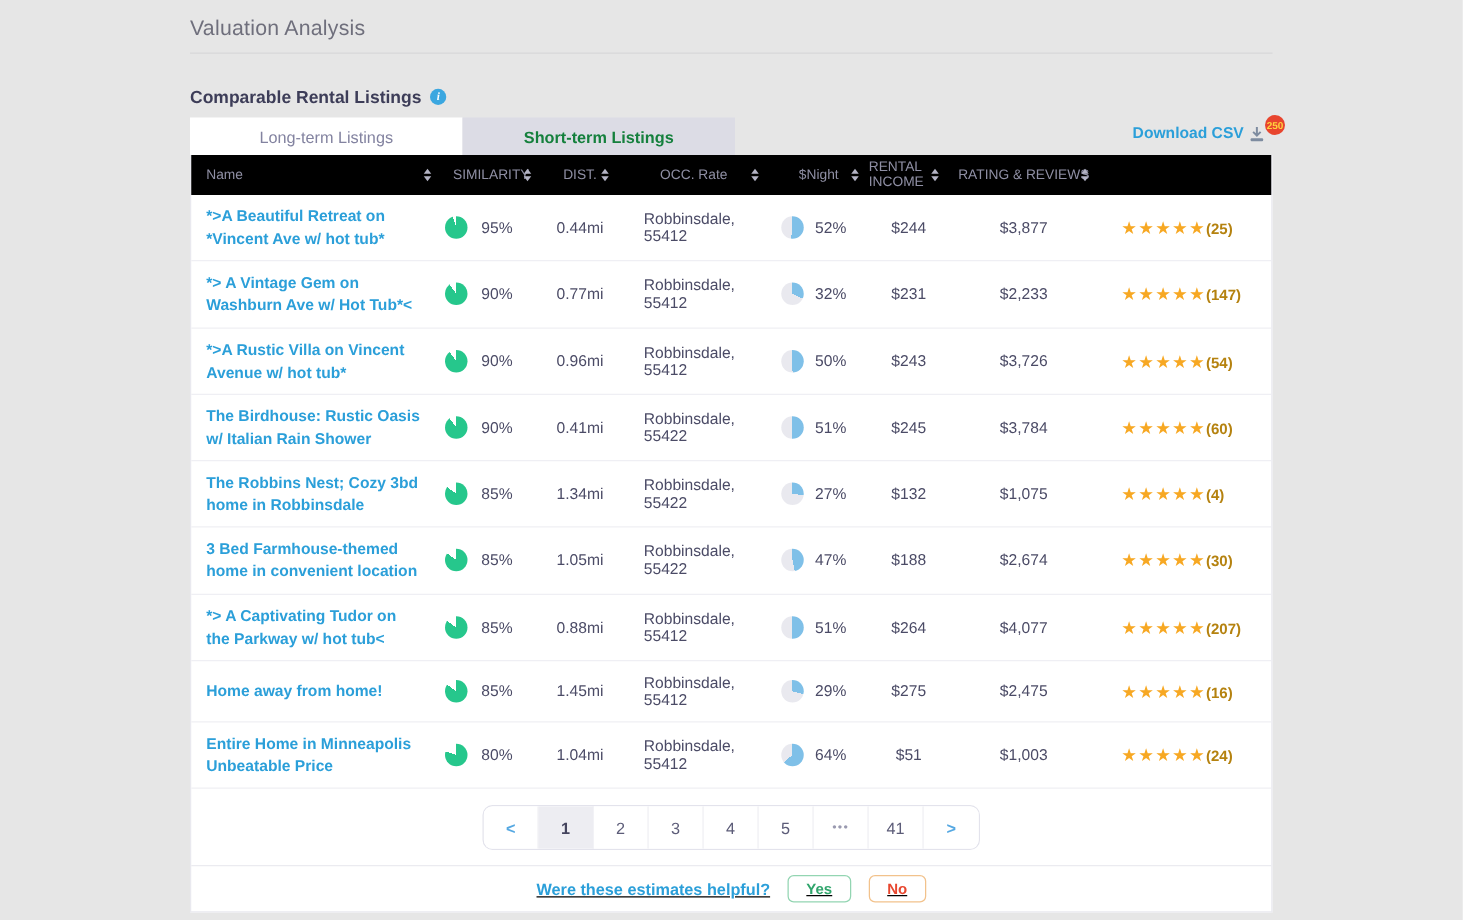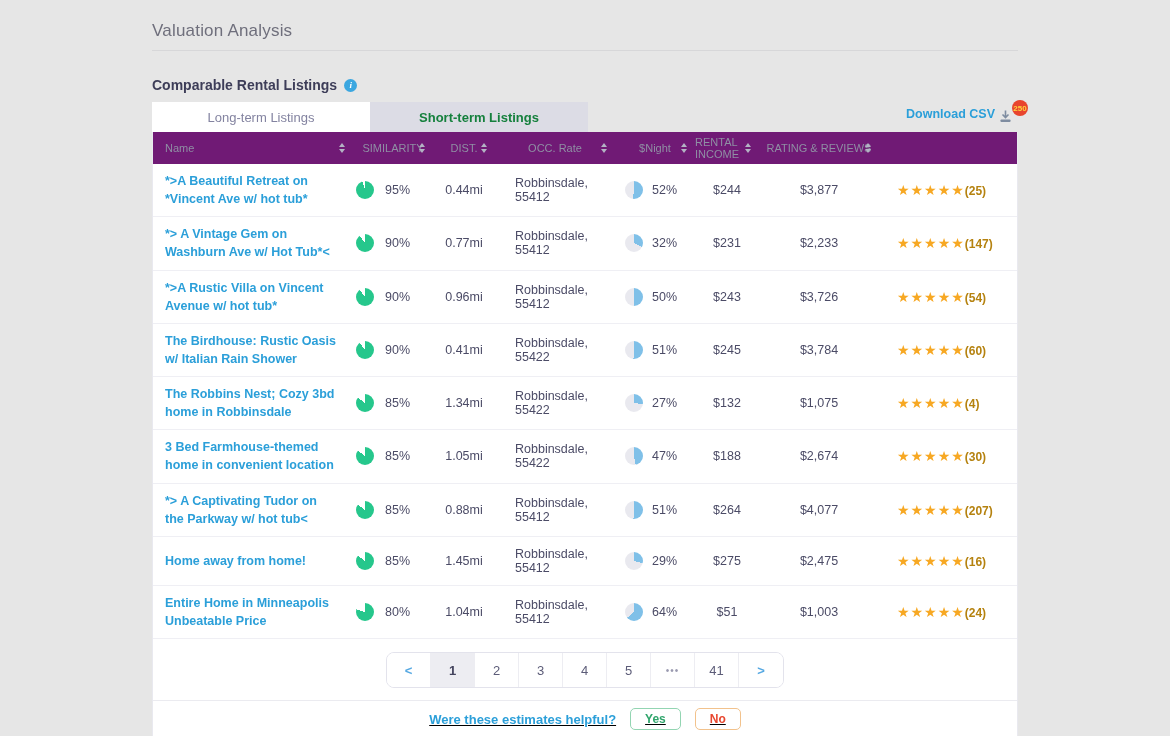--- a/index.html
+++ b/index.html
@@ -1,20 +1,20 @@
 <!DOCTYPE html>
 <html><head>
 <meta charset="utf-8">
 <style>
   * { margin:0; padding:0; box-sizing:border-box; }
   html,body { width:1170px; height:736px; background:#e6e6e6; font-family:"Liberation Sans", sans-serif; overflow:hidden; }
   .content { position:absolute; left:152px; top:0; width:866px; }
 
   
-  .page-title { padding-top:21px; font-size:17px; color:#6f6f7c; letter-spacing:.2px; }
+  .page-title { padding-top:13px; font-size:17px; color:#6f6f7c; letter-spacing:.2px; }
   .title-divider { margin-top:9px; border-bottom:1px solid #d7d7d9; }
 
   
   .section-head { margin-top:26px; display:flex; align-items:center; gap:7px; }
   .section-title { font-size:14px; font-weight:bold; color:#3d3d58; }
   .info-icon { width:13px; height:13px; border-radius:50%; background:#3ba7e0; color:#fff;
     font-size:9px; font-weight:bold; display:inline-flex; align-items:center; justify-content:center;
     font-family:"Liberation Serif", serif; font-style:italic; cursor:pointer; }
 
   
@@ -28,21 +28,21 @@
   .download-label { color:#2b9fd9; font-size:12.5px; font-weight:bold; }
   .dl-icon { margin-top:2px; }
   .dl-badge { position:absolute; right:-10px; top:-7px; min-width:16px; height:16px; border-radius:50%;
     background:#e8452e; color:#ffd43d; font-size:8px; font-weight:bold; display:flex; align-items:center;
     justify-content:center; padding:3px 1px; }
 
   
   .card { background:#fff; border:1px solid #e9e9ef; border-top:none; }
   .grid-row { display:grid; grid-template-columns:200px 80px 62px 120px 80px 64px 120px 1fr; align-items:center; }
 
-  .thead { background:#701a75; height:32px; }
+  .thead { background:#000000; height:32px; }
   .th { position:relative; height:32px; display:flex; align-items:center; justify-content:center;
     font-size:11px; color:#8f8fa4; cursor:pointer; }
   .th.name-h { justify-content:flex-start; padding-left:12px; }
   .sort { position:absolute; right:8px; top:50%; transform:translateY(-50%); display:flex; flex-direction:column; gap:2px; }
   .sort i { width:0; height:0; border-left:3.5px solid transparent; border-right:3.5px solid transparent; display:block; }
   .sort .up { border-bottom:4px solid #b3b3c4; }
   .sort .dn { border-top:4px solid #b3b3c4; }
 
   .trow { min-height:49px; border-bottom:1px solid #efeff4; }
   .cell { font-size:12.5px; color:#4b4b66; }

